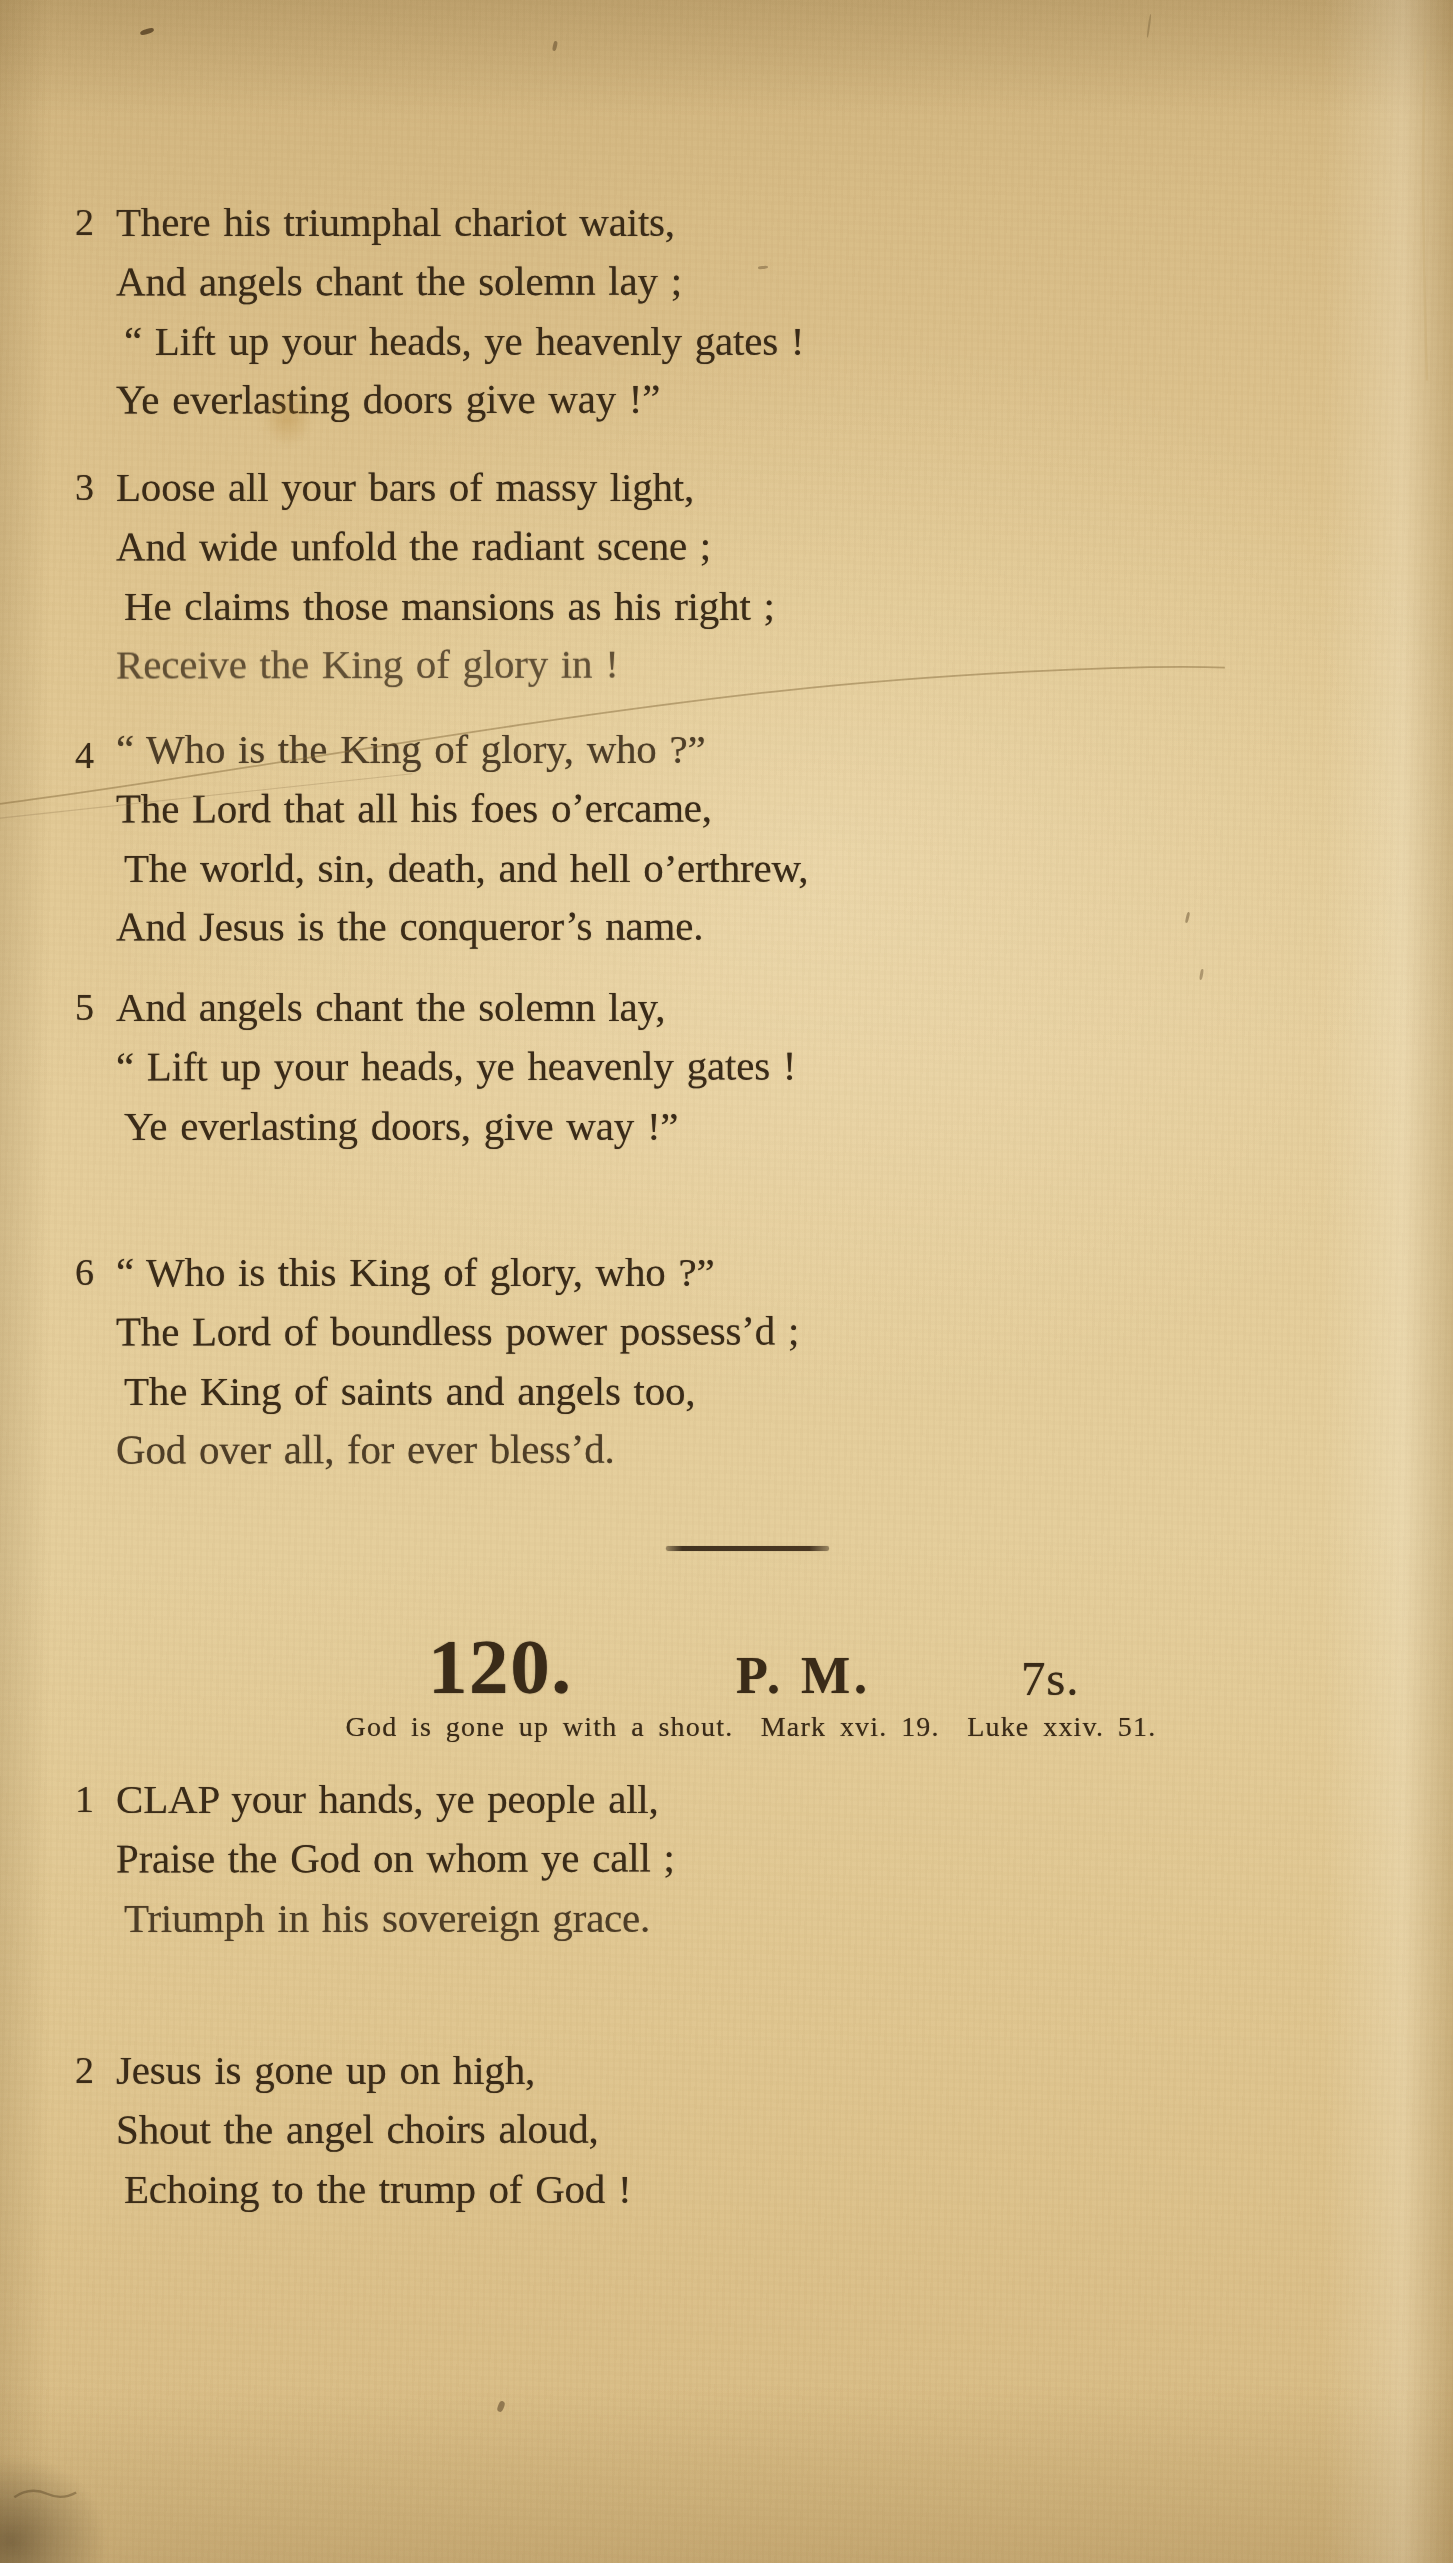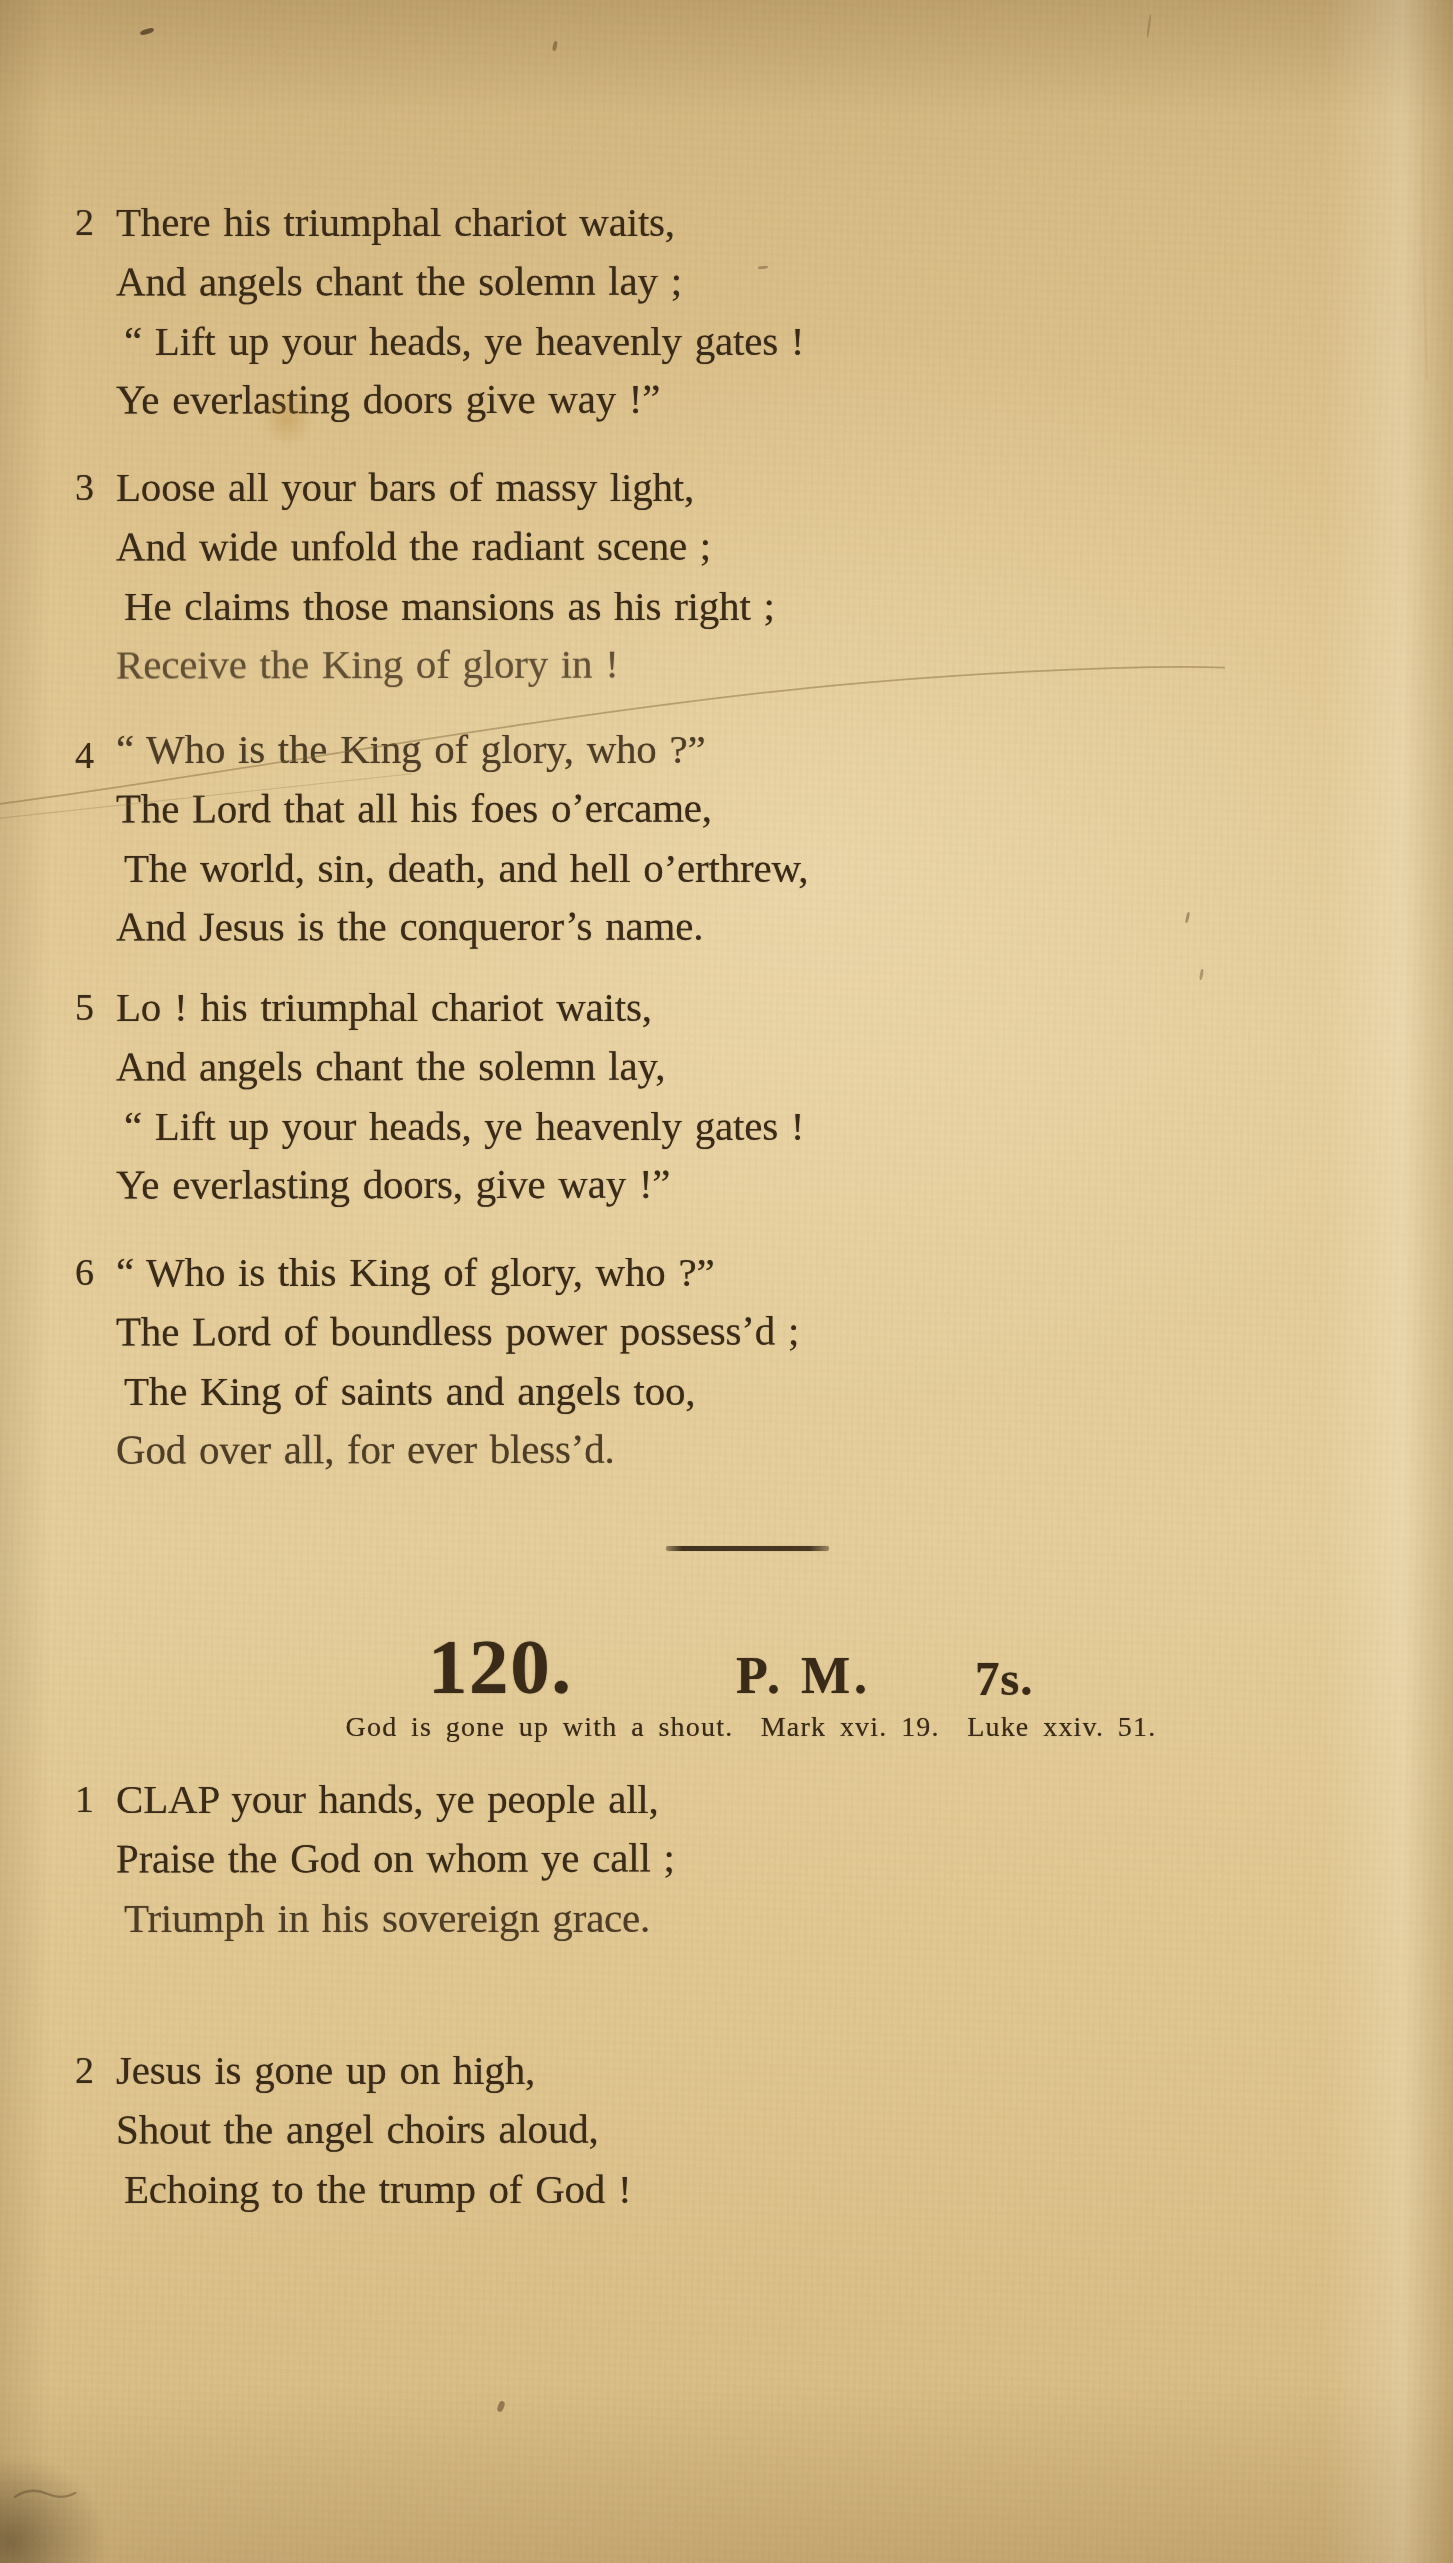--- a/index.html
+++ b/index.html
@@ -46,21 +46,21 @@
   .hymn-header { position:absolute; left:0; top:1622px; width:100%; height:103px; }
   .hymn-number {
     position:absolute; left:428px; top:0; font-size:79px; font-weight:bold; letter-spacing:1.6px;
     text-shadow:0 0 1.3px rgba(45,33,18,.7);
   }
   .hymn-meter {
     position:absolute; left:736px; top:24px; font-size:52px; font-weight:bold; letter-spacing:4px;
     text-shadow:0 0 1.1px rgba(45,33,18,.65);
   }
   .hymn-measure {
-    position:absolute; left:975px; top:28px; font-size:49px; font-weight:bold; letter-spacing:0.8px;
+    position:absolute; left:1021px; top:28px; font-size:49px; font-weight:normal; letter-spacing:0.8px;
     text-shadow:0 0 1.1px rgba(45,33,18,.65);
   }
   .epigraph {
     position:absolute; left:48px; top:1711px; width:1406px; text-align:center;
     font-size:28px; letter-spacing:1.2px; word-spacing:5.5px; white-space:pre-wrap;
     text-shadow:0 0 0.9px rgba(58,43,24,.6);
   }
   .marks-svg { position:absolute; inset:0; pointer-events:none; }
   .speck { position:absolute; background:#5a4426; border-radius:40%; pointer-events:none; }
   .stain {
@@ -106,21 +106,20 @@
       <div class="line faded-slight">“ Who is the King of glory, who ?”</div>
       <div class="line">The Lord that all his foes o’ercame,</div>
       <div class="line">The world, sin, death, and hell o’erthrew,</div>
       <div class="line">And Jesus is the conqueror’s name.</div>
     </div>
   </div>
 
   <div class="stanza" style="top:978px">
     <span class="vnum">5</span>
     <div class="lines">
-      <div class="line">Lo ! his triumphal chariot waits,</div>
       <div class="line">And angels chant the solemn lay,</div>
       <div class="line">“ Lift up your heads, ye heavenly gates !</div>
       <div class="line">Ye everlasting doors, give way !”</div>
     </div>
   </div>
 
   <div class="stanza" style="top:1243px">
     <span class="vnum">6</span>
     <div class="lines">
       <div class="line">“ Who is this King of glory, who ?”</div>

